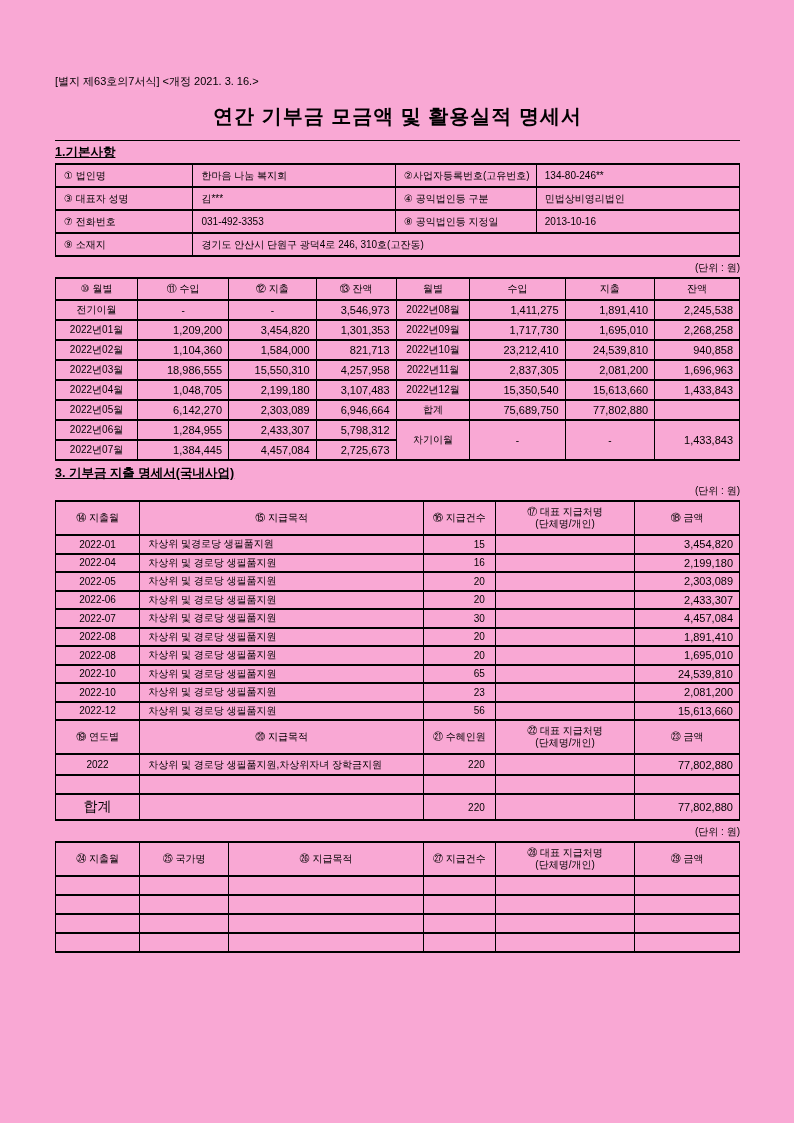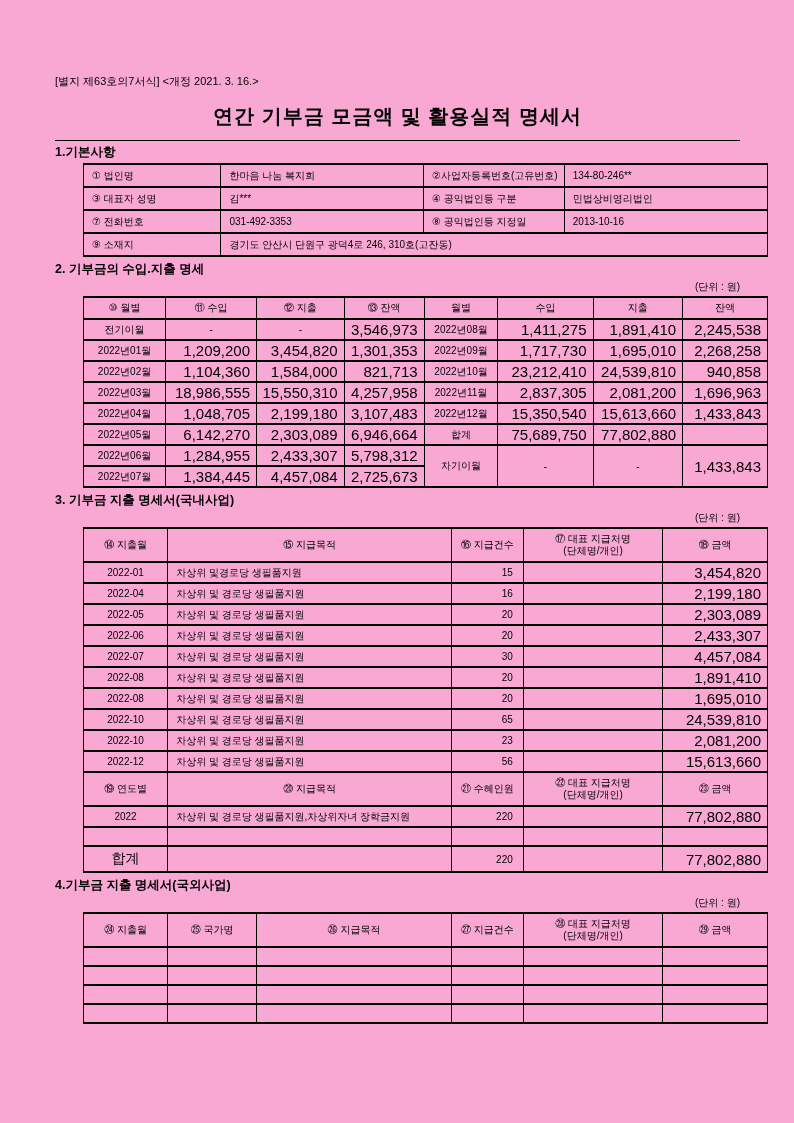--- a/index.html
+++ b/index.html
@@ -2,36 +2,36 @@
 <html><head>
 <meta charset="utf-8">
 <style>
   html,body{margin:0;padding:0;background:#fff;}
   .page{width:794px;height:1123px;box-sizing:border-box;padding:74px 54px 0 55px;
         font-family:"Liberation Sans","DejaVu Sans",sans-serif;color:#000;background:#f9a8d4;overflow:hidden;}
   .formref{font-size:11px;}
   .title{text-align:center;font-size:20px;font-weight:bold;margin:14px 0 10px 0;letter-spacing:1px;}
   .sidenote{text-align:right;font-size:11px;margin-bottom:1px;}
   .rule{border:0;border-top:1.5px solid #000;margin:0 0 2px 0;}
-  .sechead{font-size:12.5px;font-weight:bold;margin:3px 0 2px 0;}
+  .sechead{font-size:12.5px;font-weight:bold;margin:3px 0 2px 0;text-decoration:underline;}
   .unit{text-align:right;font-size:10px;margin:1px 0 2px 0;}
-  table{border-collapse:collapse;width:100%;table-layout:fixed;margin-bottom:4px;margin-left:28px;}
+  table{border-collapse:collapse;width:100%;table-layout:fixed;margin-bottom:4px;}
   td,th{border-left:1px solid #000;border-right:1px solid #000;border-top:2px solid #000;border-bottom:2px solid #000;
         font-size:10px;font-weight:normal;vertical-align:middle;padding:1px 3px;overflow:hidden;white-space:pre-line;}
   .s1 td{height:19px;}
   .s1 td.lbl{text-align:left;padding-left:8px;}
   .s1 td.val{text-align:left;padding-left:8px;}
   .hdr th{height:18px;text-align:center;}
   .hdr2 th{height:30px;text-align:center;line-height:1.25;}
   .s2 td{height:16px;}
   .s3 td{height:14.5px;}
   .s4 td{height:14.5px;}
   td.m{text-align:center;}
   td.c{text-align:center;}
-  td.n{text-align:right;padding-right:6px;font-size:15px;}
+  td.n{text-align:right;padding-right:6px;font-size:11px;}
   td.cnt{text-align:right;padding-right:10px;}
   td.pur{text-align:left;padding-left:8px;}
   tr.yrow td{height:17px;}
   tr.erow td{height:15px;}
   tr.total td{height:22px;}
   tr.total td.m{font-size:14px;}
 </style>
 </head>
 <body>
 
@@ -68,21 +68,20 @@
       <td class="lbl">⑧ 공익법인등 지정일</td>
       <td class="val">2013-10-16</td>
     </tr>
     <tr>
       <td class="lbl">⑨ 소재지</td>
       <td class="val" colspan="3">경기도 안산시 단원구 광덕4로 246, 310호(고잔동)</td>
     </tr>
   </tbody>
     </table>
 
-  <div class="sechead">2. 기부금의 수입.지출 명세</div>
   <div class="unit">(단위 : 원)</div>
   <table class="s2">
     <colgroup>
         <col style="width:12%">
         <col style="width:13.3%">
         <col style="width:12.8%">
         <col style="width:11.7%">
         <col style="width:10.8%">
         <col style="width:13.9%">
         <col style="width:13.1%">
@@ -292,21 +291,20 @@
     <tr class="total">
       <td class="m">합계</td>
       <td></td>
       <td class="cnt">220</td>
       <td></td>
       <td class="n">77,802,880</td>
     </tr>
   </tbody>
     </table>
 
-  <div class="sechead">4.기부금 지출 명세서(국외사업)</div>
   <div class="unit">(단위 : 원)</div>
   <table class="s4">
     <colgroup>
         <col style="width:12.3%">
         <col style="width:13%">
         <col style="width:28.5%">
         <col style="width:10.5%">
         <col style="width:20.4%">
         <col style="width:15.3%">
       </colgroup>

